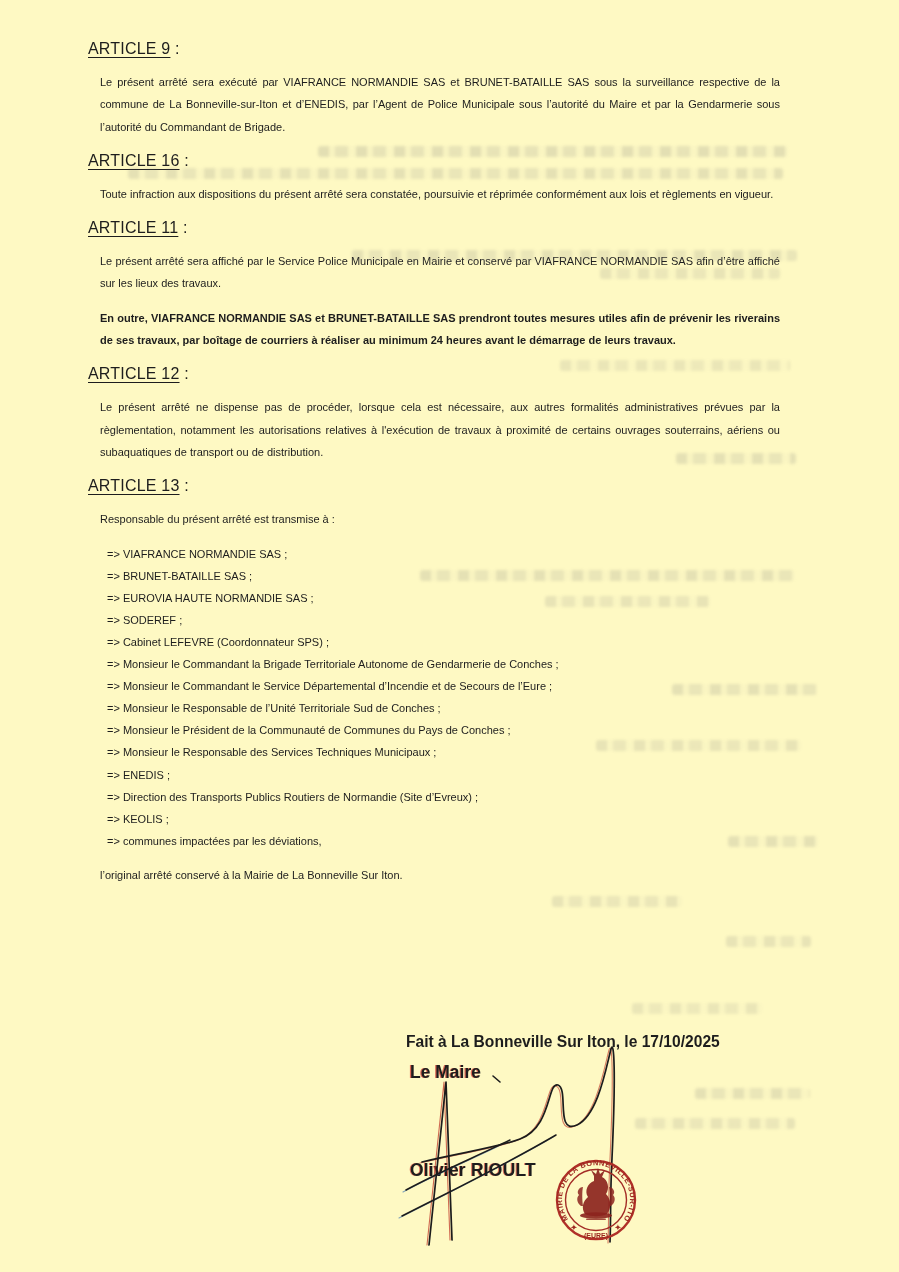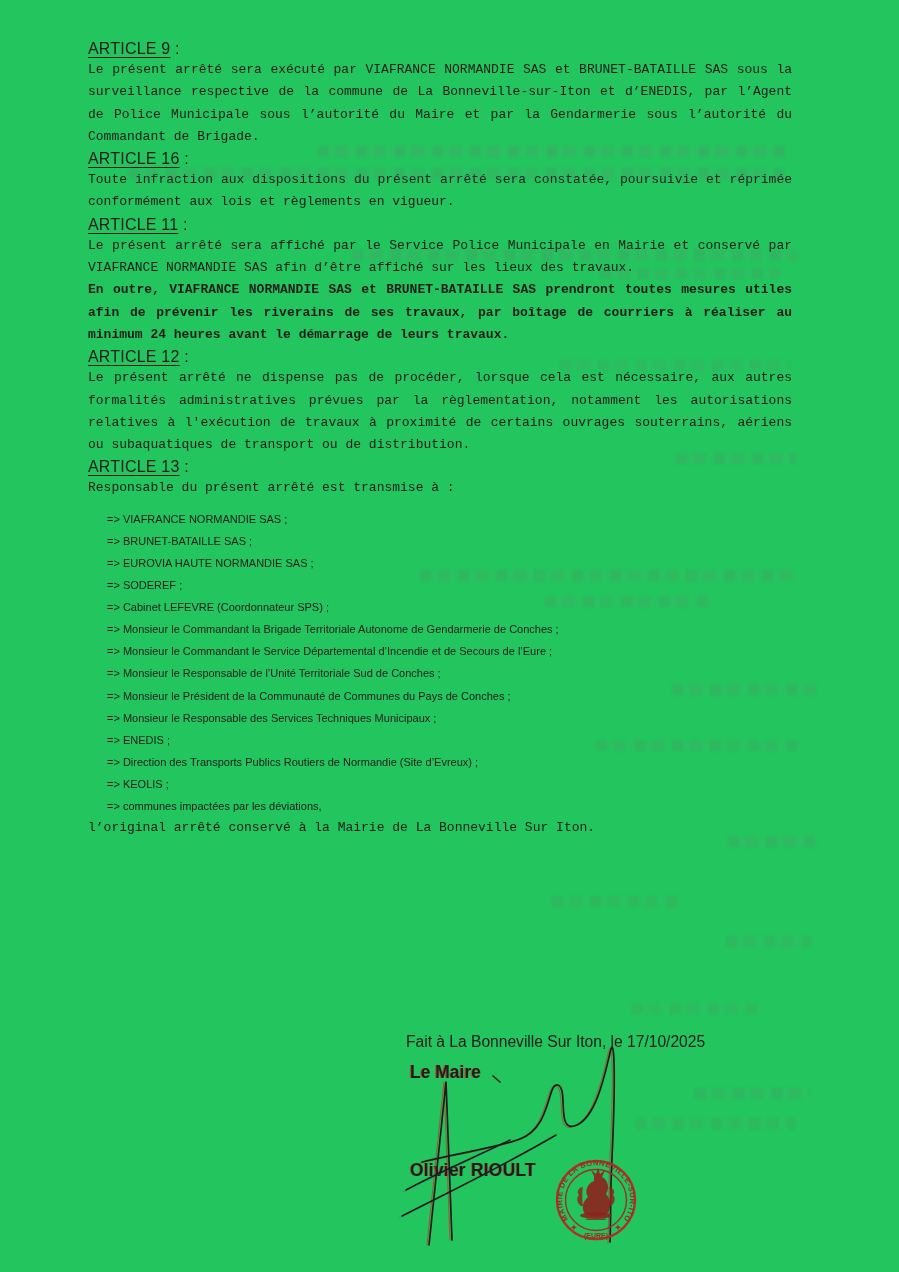--- a/index.html
+++ b/index.html
@@ -1,32 +1,32 @@
 <!DOCTYPE html>
 <html><head>
 <meta charset="utf-8">
 <style>
   html,body{margin:0;padding:0;background:#ddd;}
   .page{
-    position:relative;width:899px;height:1272px;background:#22c55e;
+    position:relative;width:899px;height:1272px;background:#fef9c3;
     overflow:hidden;font-family:"Liberation Sans",sans-serif;color:#1d1d1d;
     box-shadow:0 0 6px rgba(0,0,0,.25);
   }
   .content{padding:38px 107px 0 88px;}
   h2.article{font-size:16px;font-weight:400;margin:0;line-height:21px;letter-spacing:.2px;}
   h2.article .u{text-decoration:underline;text-underline-offset:2.5px;}
-  p.body{margin:0;font-size:13px;line-height:22.3px;text-align:justify;font-family:Liberation Mono, monospace;}
+  p.body{margin:12px;font-size:11px;line-height:22.3px;text-align:justify;}
   p.bold{font-weight:700;}
   .mt14{margin-top:14px}.mt28{margin-top:28px}.mt12{margin-top:12px}
   .mt26{margin-top:26px}.mt10{margin-top:10px}.mt25{margin-top:25px}
   .mt9{margin-top:9px}.mt24{margin-top:24px}.mt11{margin-top:11px}
   ul.recipients{list-style:none;margin:8px 0 0;padding:0 0 0 19px;
     font-size:11px;line-height:22.1px;}
   ul.recipients li{margin:0;}
-  .abs{position:absolute;white-space:nowrap;}
+  .abs{position:absolute;white-space:nowrap;font-weight:bold;}
   .fait{left:406px;top:1033px;font-size:15.6px;}
   .maire{left:410px;top:1062px;font-size:17.5px;font-weight:700;
     text-shadow:-1.2px .4px 0 rgba(205,45,40,.7);text-align:center;}
   .rioult{left:410px;top:1160px;font-size:17.5px;font-weight:700;letter-spacing:.2px;
     text-shadow:-1px .4px 0 rgba(205,45,40,.65);}
   svg.signature{position:absolute;left:398px;top:1038px;width:320px;height:215px;}
   svg.stamp{position:absolute;left:555px;top:1156px;width:82px;height:88px;}
   svg.stamp text{font-family:"Liberation Sans",sans-serif;font-weight:700;}
   .ghost{position:absolute;height:11px;border-radius:3px;filter:blur(1.6px);
     background:repeating-linear-gradient(90deg,

